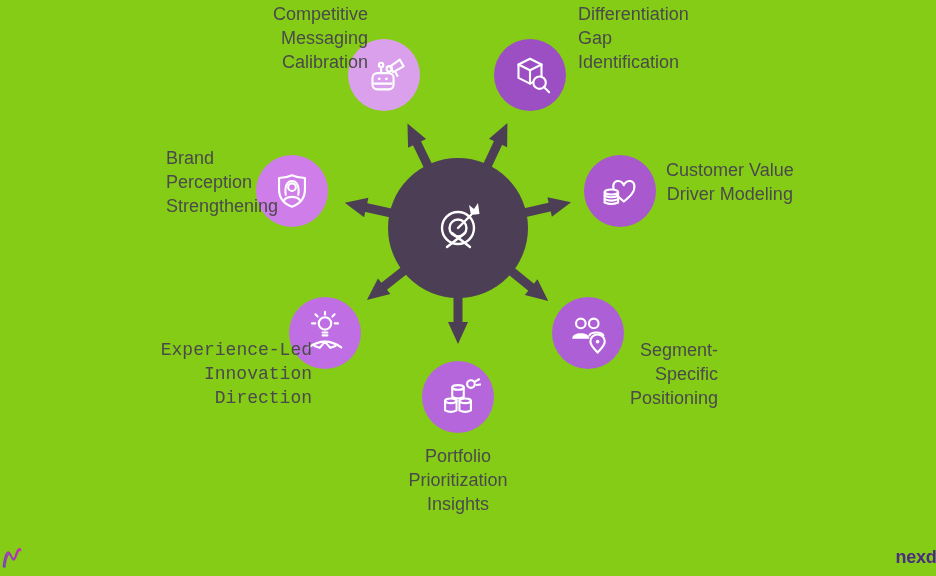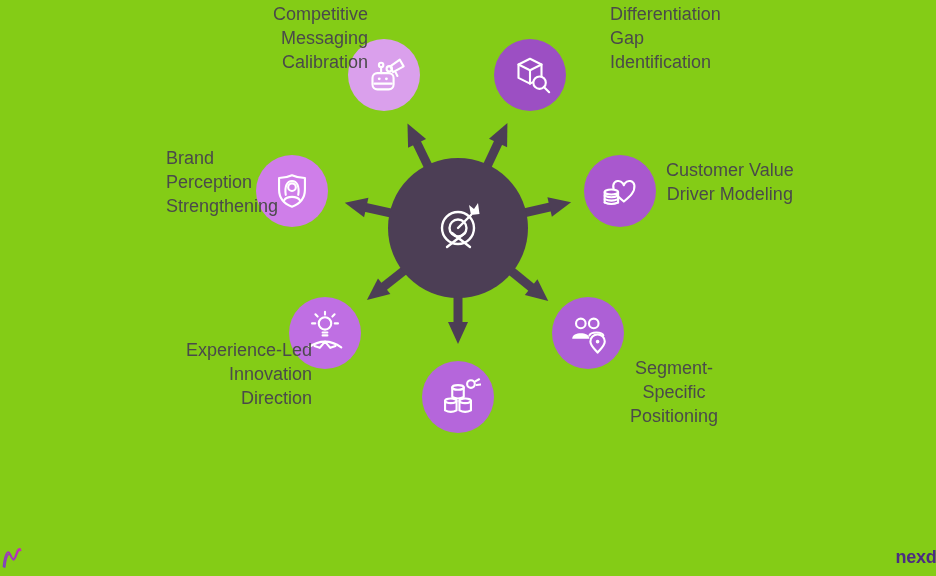--- a/index.html
+++ b/index.html
@@ -31,25 +31,25 @@
   .n5 { left:289px; top:297px; }
   .n6 { left:256px; top:155px; }
   
   .label {
     position:absolute; z-index:3;
     color: var(--label);
     font-size:18px; line-height:24px;
     white-space: pre-line;
   }
   .l0 { right:600px; top:2px;  text-align:right; }
-  .l1 { left:578px;  top:2px;  text-align:left;margin-left:32px; }
+  .l1 { left:578px;  top:2px;  text-align:left; }
   .l2 { left:666px;  top:158px; text-align:center; }
-  .l3 { left:630px;  top:356px; text-align:center; }
+  .l3 { left:630px;  top:338px; text-align:right; }
   .l4 { left:358px;  top:444px; width:200px; text-align:center; }
-  .l5 { right:656px; top:338px; text-align:right; }
+  .l5 { right:656px; top:338px; text-align:right;font-family:Liberation Mono, monospace; }
   .l6 { right:690px; top:146px; text-align:left; }
   
   .logo {
     position:absolute; left:0; right:0; bottom:6px;
     display:flex; justify-content:space-between; align-items:center; gap:7px; z-index:3;
   }
   .logo-text { color: var(--logo); font-size:18px; font-weight:bold; letter-spacing:-0.2px; }
 </style>
 </head>
 <body>
@@ -171,20 +171,23 @@
 Messaging
 Calibration</div>
   <div class="label l1">Differentiation
 Gap
 Identification</div>
   <div class="label l2">Customer Value
 Driver Modeling</div>
   <div class="label l3">Segment-
 Specific
 Positioning</div>
+  <div class="label l4">Portfolio
+Prioritization
+Insights</div>
   <div class="label l5">Experience-Led
 Innovation
 Direction</div>
   <div class="label l6">Brand
 Perception
 Strengthening</div>
 
   <div class="logo">
     <svg width="25" height="25" viewBox="0 0 22 22">
       <defs>

